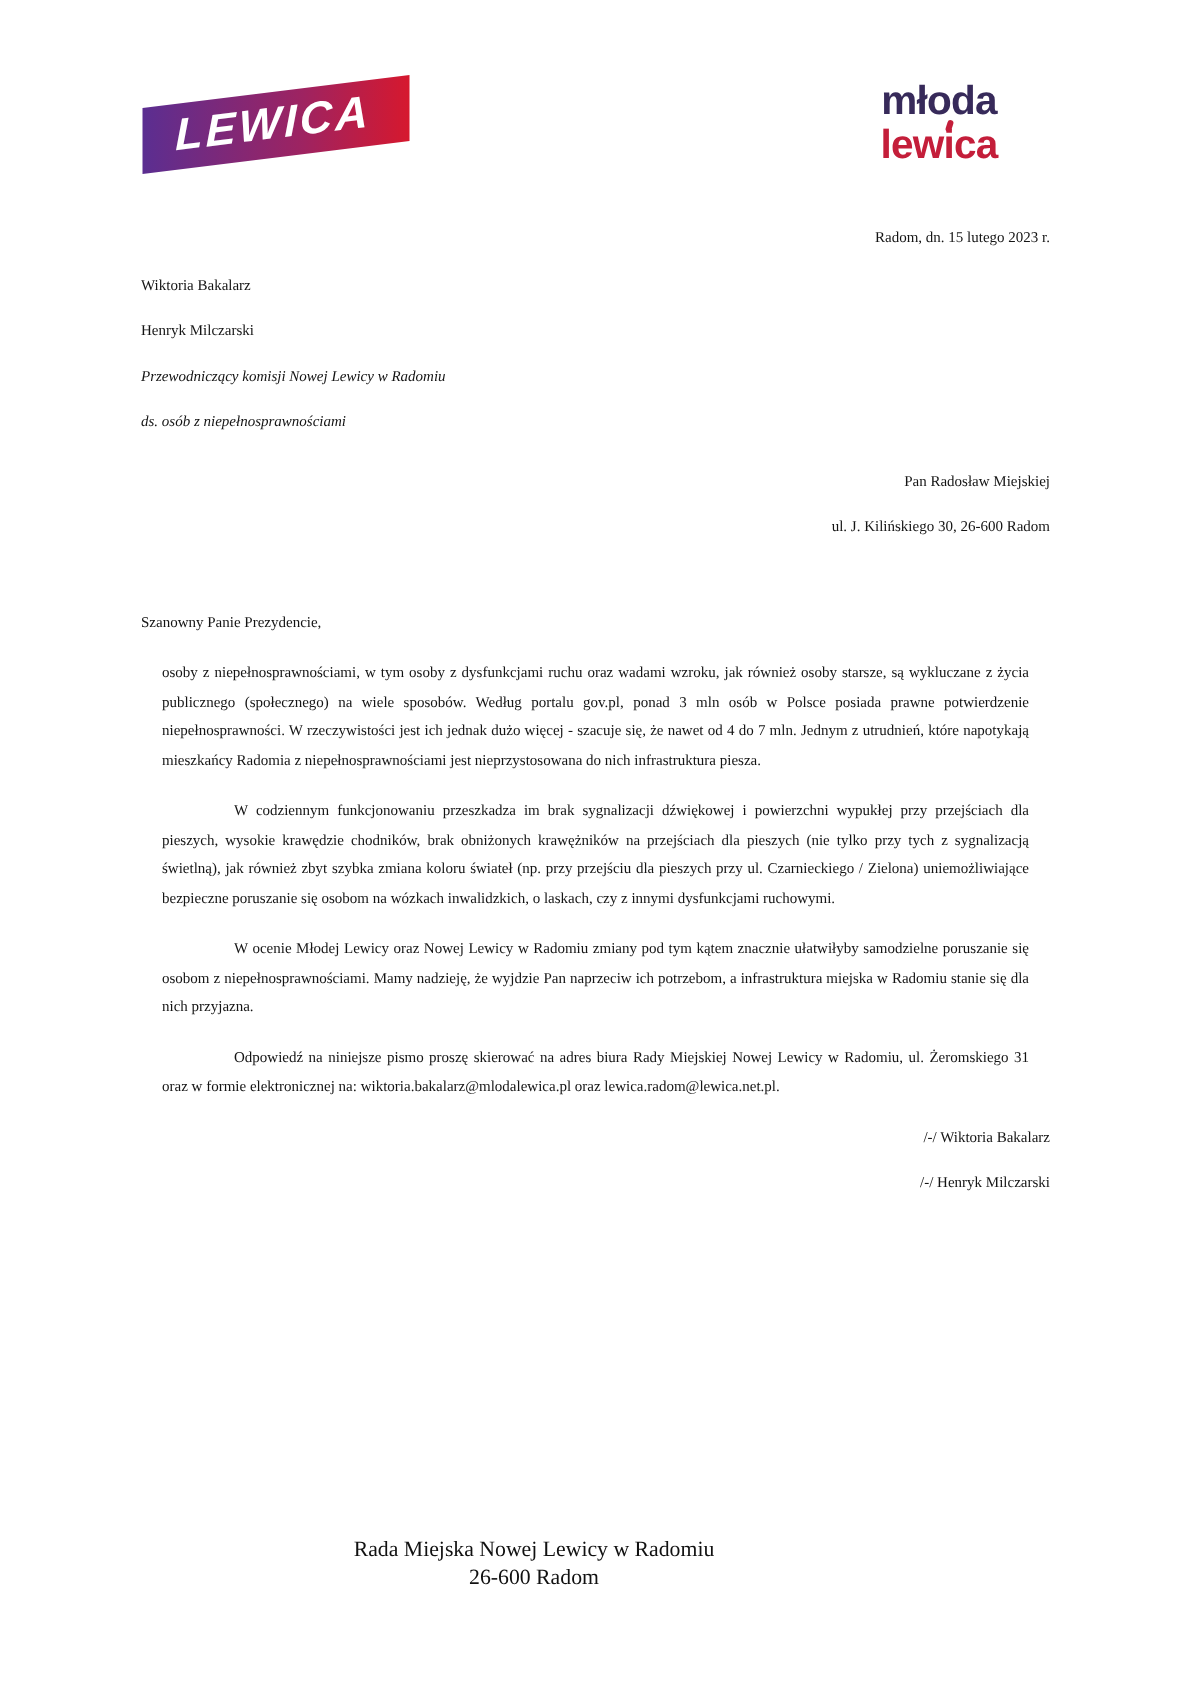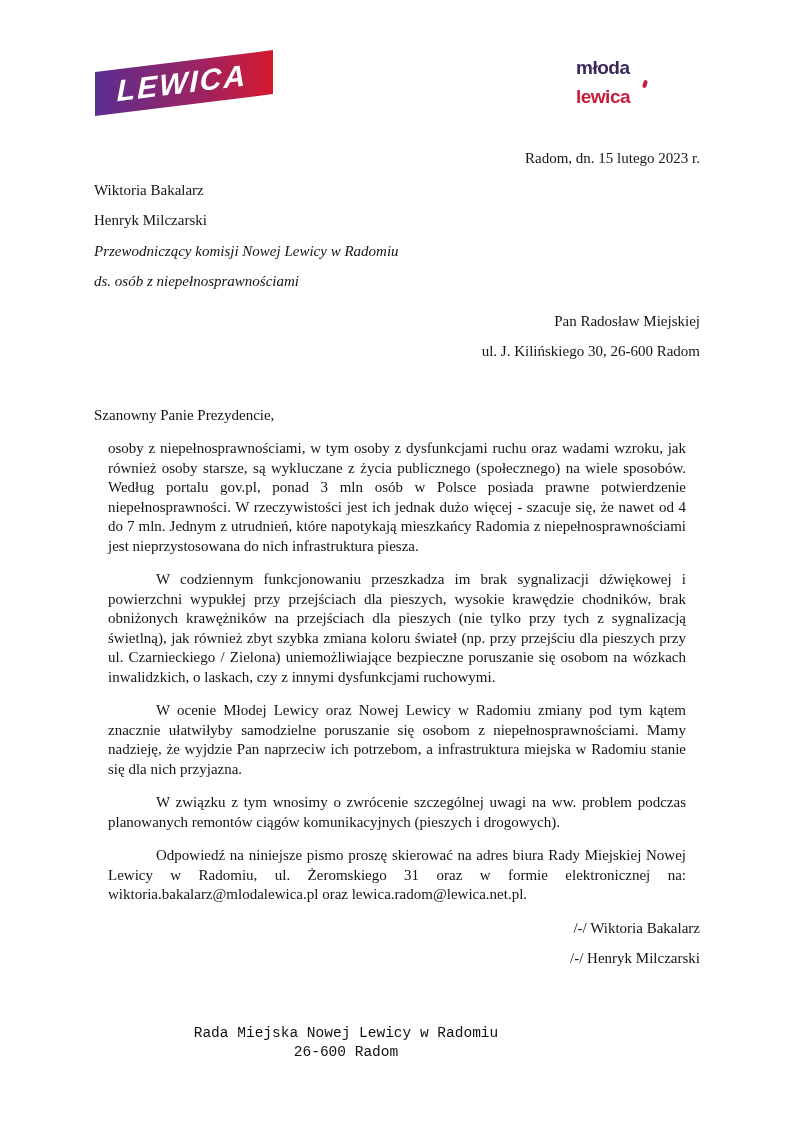--- a/index.html
+++ b/index.html
@@ -29,48 +29,48 @@
     font-family: "Liberation Sans", sans-serif;
     font-style: italic;
     font-weight: 700;
     font-size: 30px;
     letter-spacing: 2px;
     line-height: 1;
     padding-right: 4px;
   }
   .mloda-logo {
     position: absolute;
-    left: 576px;
+    left: 564px;
     top: 53px;
     width: 124px;
-    text-align: left;
+    text-align: center;
     font-family: "Liberation Sans", sans-serif;
     font-weight: 700;
-    font-size: 19px;
+    font-size: 27px;
     line-height: 29px;
     letter-spacing: -0.5px;
   }
   .mloda-line { display: block; position: relative; }
   .i-accent {
     position: absolute;
     width: 4px;
     height: 8px;
     border-radius: 2px;
     top: -2px;
     left: 67px;
     transform: rotate(18deg);
   }
 
   
   .content {
     position: absolute;
     left: 94px;
     top: 145px;
     width: 606px;
-    font-size: 15px;
+    font-size: 10px;
     line-height: 19.5px;
   }
   .date-line { text-align: right; margin-top: 4px; }
 
   .sender { margin-top: 12px; }
   .sender-line { margin: 0 0 11px 0; }
   .sender-line.italic { font-style: italic; }
 
   .recipient { margin-top: 20px; text-align: right; }
   .recipient-line { margin: 0 0 11px 0; }
@@ -87,24 +87,25 @@
 
   .closing { margin-top: 8px; text-align: right; }
   .closing-line { margin: 0 0 11px 0; }
 
   .footer {
     position: absolute;
     left: 0;
     top: 1024px;
     width: 692px;
     text-align: center;
-    font-family: Liberation Mono, monospace;
+    font-family: Liberation Serif, serif;
     font-size: 14.5px;
     line-height: 18.5px;
     color: #111111;
+    padding-left: 10px;
   }
 </style>
 </head>
 <body>
 
 <div class="page">
 
   <div class="lewica-logo" style="background: linear-gradient(90deg, rgb(91, 46, 145) 0%, rgb(158, 35, 97) 60%, rgb(214, 24, 46) 100%);">
     <span class="lewica-logo-text" style="color: rgb(255, 255, 255);">LEWICA</span>
   </div>
@@ -128,21 +129,20 @@
     <div class="recipient">
       <p class="recipient-line">Pan Radosław Miejskiej</p>
       <p class="recipient-line">ul. J. Kilińskiego 30, 26-600 Radom</p>
     </div>
 
     <div class="salutation">Szanowny Panie Prezydencie,</div>
 
     <p class="body-par first">osoby z niepełnosprawnościami, w tym osoby z dysfunkcjami ruchu oraz wadami wzroku, jak również osoby starsze, są wykluczane z życia publicznego (społecznego) na wiele sposobów. Według portalu gov.pl, ponad 3 mln osób w Polsce posiada prawne potwierdzenie niepełnosprawności. W rzeczywistości jest ich jednak dużo więcej - szacuje się, że nawet od 4 do 7 mln. Jednym z utrudnień, które napotykają mieszkańcy Radomia z niepełnosprawnościami jest nieprzystosowana do nich infrastruktura piesza.</p>
     <p class="body-par indent">W codziennym funkcjonowaniu przeszkadza im brak sygnalizacji dźwiękowej i powierzchni wypukłej przy przejściach dla pieszych, wysokie krawędzie chodników, brak obniżonych krawężników na przejściach dla pieszych (nie tylko przy tych z sygnalizacją świetlną), jak również zbyt szybka zmiana koloru świateł (np. przy przejściu dla pieszych przy ul. Czarnieckiego / Zielona) uniemożliwiające bezpieczne poruszanie się osobom na wózkach inwalidzkich, o laskach, czy z innymi dysfunkcjami ruchowymi.</p>
     <p class="body-par indent">W ocenie Młodej Lewicy oraz Nowej Lewicy w Radomiu zmiany pod tym kątem znacznie ułatwiłyby samodzielne poruszanie się osobom z niepełnosprawnościami. Mamy nadzieję, że wyjdzie Pan naprzeciw ich potrzebom, a infrastruktura miejska w Radomiu stanie się dla nich przyjazna.</p>
-    <p class="body-par indent">W związku z tym wnosimy o zwrócenie szczególnej uwagi na ww. problem podczas planowanych remontów ciągów komunikacyjnych (pieszych i drogowych).</p>
     <p class="body-par indent">Odpowiedź na niniejsze pismo proszę skierować na adres biura Rady Miejskiej Nowej Lewicy w Radomiu, ul. Żeromskiego 31 oraz w formie elektronicznej na: wiktoria.bakalarz@mlodalewica.pl oraz lewica.radom@lewica.net.pl.</p>
 
     <div class="closing">
       <p class="closing-line">/-/ Wiktoria Bakalarz</p>
       <p class="closing-line">/-/ Henryk Milczarski</p>
     </div>
 
   </div>
 
   <div class="footer">

